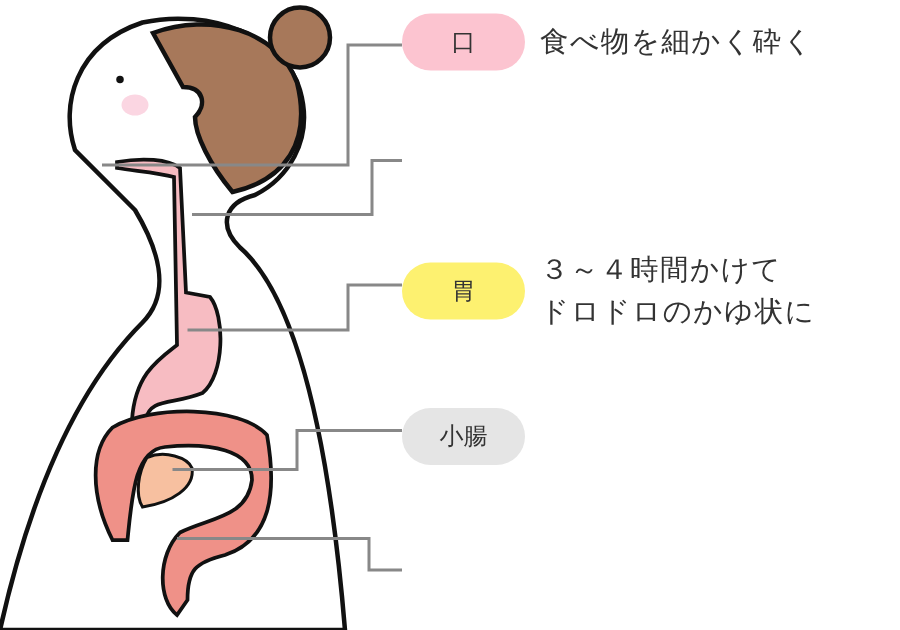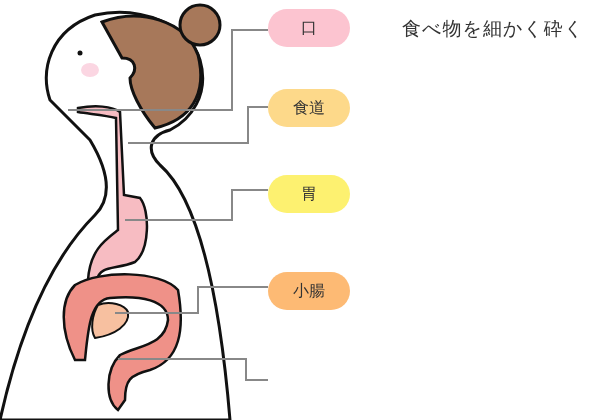--- a/index.html
+++ b/index.html
@@ -1,19 +1,19 @@
 <!DOCTYPE html>
 <html><head>
 <meta charset="utf-8">
 <style>
   html,body{margin:0;padding:0;background:#fff;}
   #stage{position:relative;width:600px;height:420px;overflow:hidden;background:#fff;font-family:"DejaVu Sans","Liberation Sans",sans-serif;}
   #fig{position:absolute;left:0;top:0;}
   .pill{position:absolute;left:268px;width:82px;height:38px;border-radius:19px;display:flex;align-items:center;justify-content:center;font-size:16px;color:#333;}
-  .desc{position:absolute;left:360px;font-size:19px;line-height:28px;color:#333;white-space:pre;letter-spacing:1px;margin-left:42px;}
+  .desc{position:absolute;left:360px;font-size:19px;line-height:28px;color:#333;white-space:pre;letter-spacing:1px;}
 </style>
 </head>
 <body>
 
 <div id="stage">
   <svg id="fig" width="600" height="420">
 
     <path d="M0,420 C20,330 50,260 95,215 C115,195 105,165 90,140 C75,125 60,110 50,100 C40,70 50,30 95,15 C140,5 190,25 200,60 C210,95 190,120 170,130 C150,135 145,150 160,165 C200,200 220,300 230,420 Z" fill="#fff" stroke="#111" stroke-width="3"></path>
 
     <path d="M102,22 C140,8 185,20 198,55 C208,95 190,120 155,128 C140,110 130,90 130,78 C138,70 136,58 122,58 Z" fill="#a7785a" stroke="#111" stroke-width="3"></path>
@@ -31,19 +31,20 @@
       <polyline points="128,143 248,143 248,107 268,107"></polyline>
       <polyline points="125,220 232,220 232,190 268,190"></polyline>
       <polyline points="115,313 198,313 198,287 268,287"></polyline>
       <polyline points="118,359 246,359 246,380 268,380"></polyline>
     </g>
   </svg>
 
   <div class="pill" style="top:9px;background:#fcc4d0">口</div>
   <div class="desc" style="top:14px">食べ物を細かく砕く</div>
 
-  <div class="pill" style="top:89px;background:#fdd98a">食道</div>
 
   <div class="pill" style="top:175px;background:#fdf170">胃</div>
+  <div class="desc" style="top:166px">３～４時間かけて
+ドロドロのかゆ状に</div>
 
-  <div class="pill" style="top:272px;background:#fdba74">小腸</div>
+  <div class="pill" style="top:272px;background:#e5e5e5">小腸</div>
 
 </div>
 
 </body></html>

